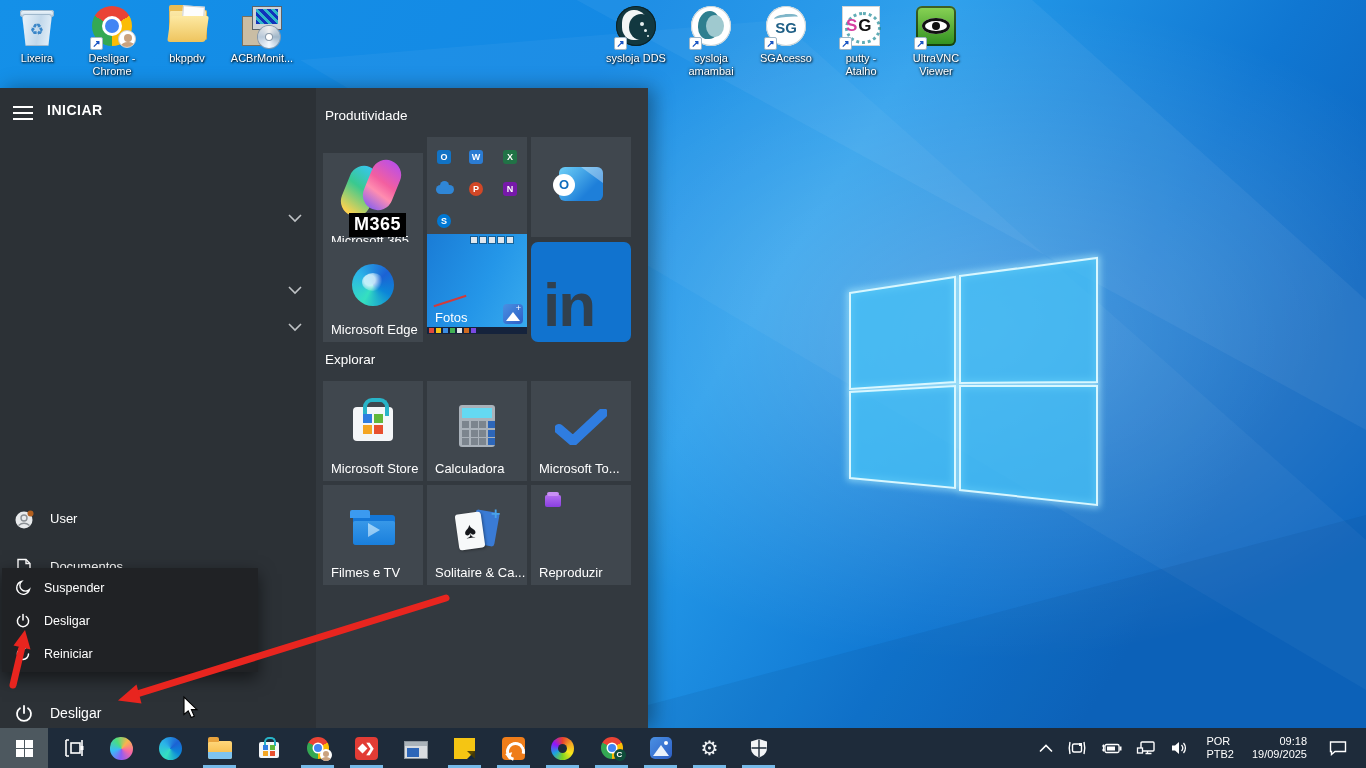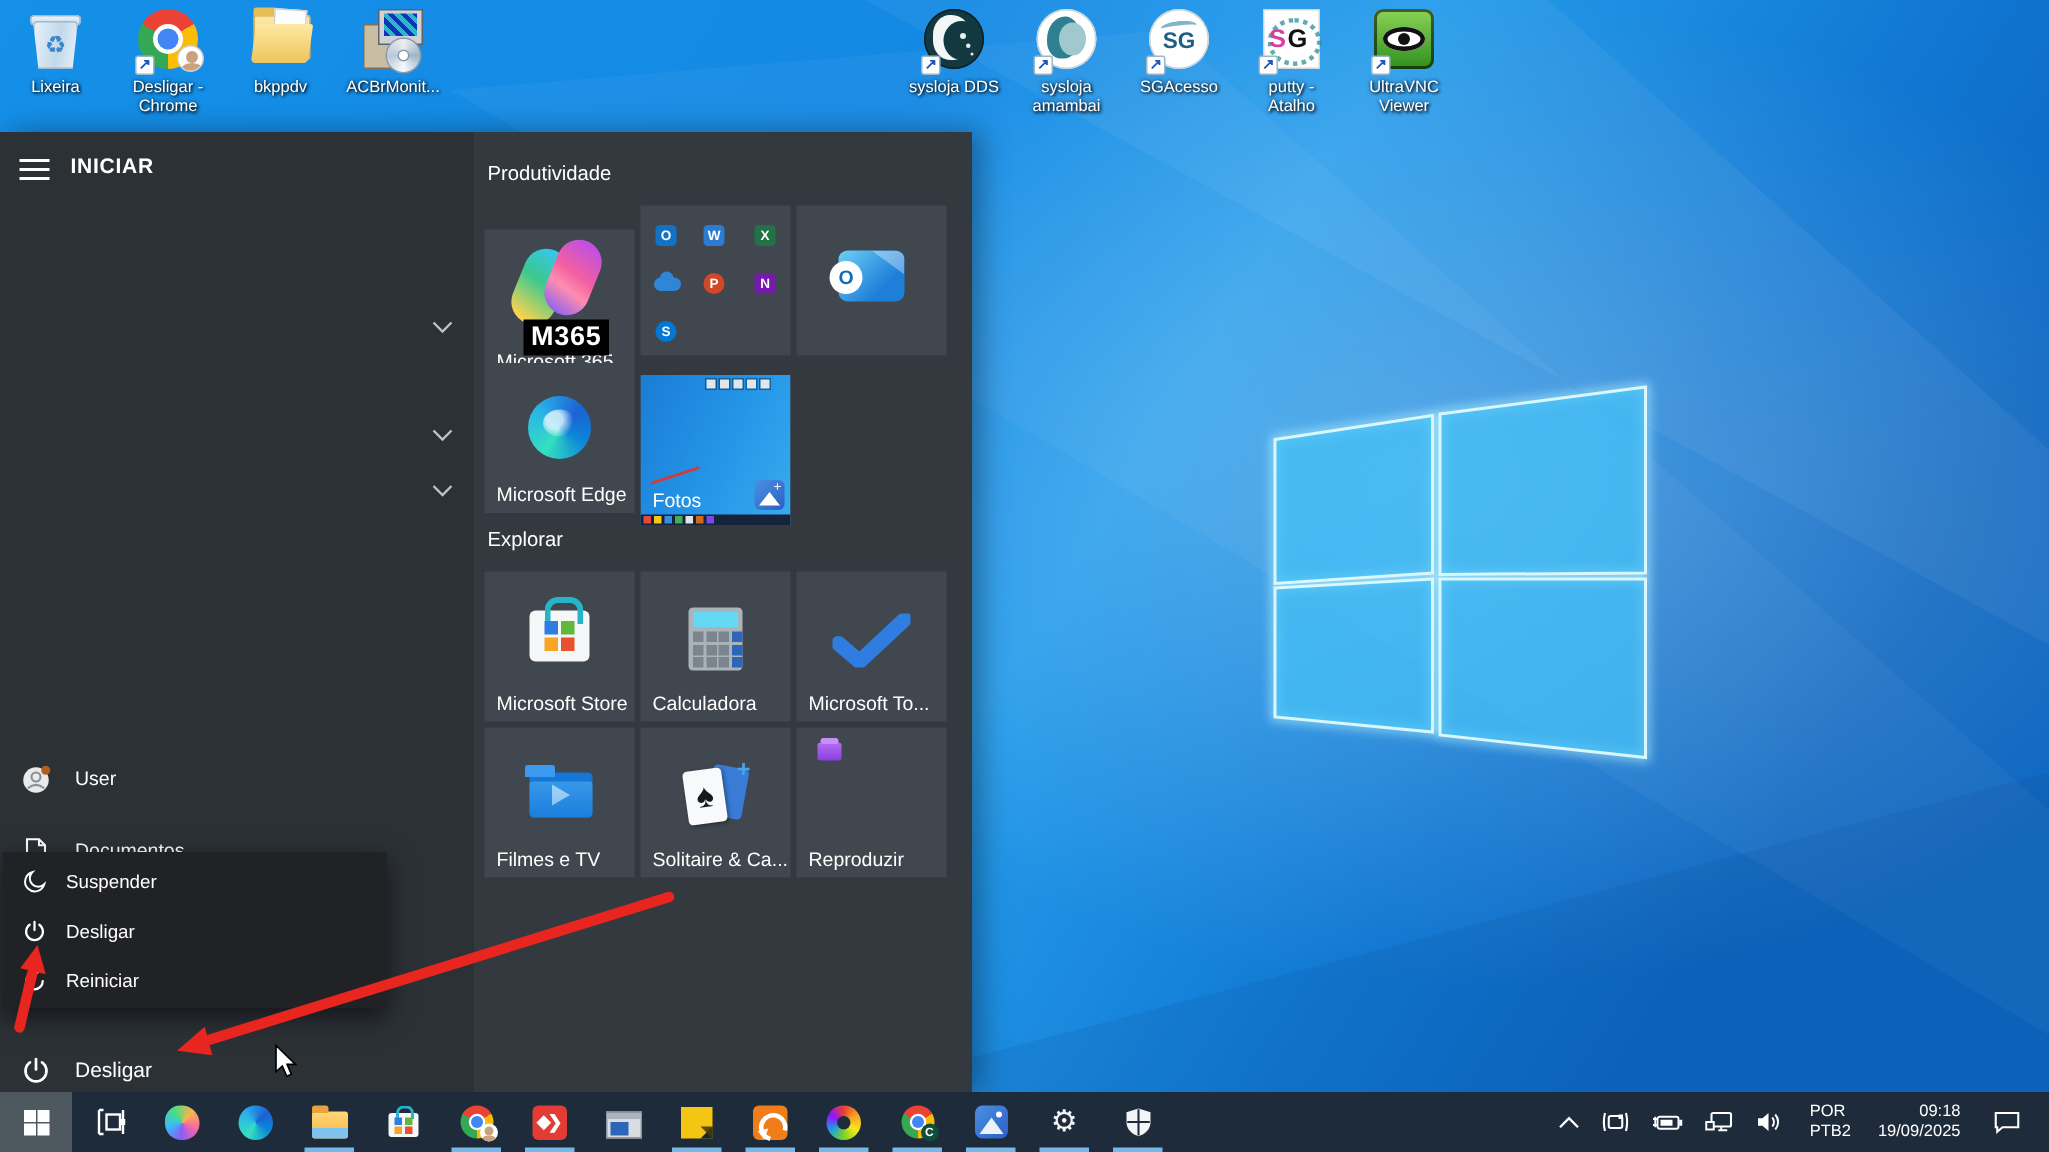--- a/index.html
+++ b/index.html
@@ -409,21 +409,21 @@
 
   <div class="tile" style="left:531px;top:49px">
     <div class="outlook-new"></div>
   </div>
 
   <div class="tile" style="left:323px;top:154px">
     <div class="edge-ball"></div>
     <span class="tile-label">Microsoft Edge</span>
   </div>
 
-  <div class="tile" style="left:427px;top:162px">
+  <div class="tile" style="left:427px;top:146px">
     <div class="fotos-shot">
       <div class="fotos-icons">
           <i></i>
           <i></i>
           <i></i>
           <i></i>
           <i></i>
         </div>
       <div class="fotos-line"></div>
       <div class="fotos-bar">
@@ -433,20 +433,23 @@
           <i style="background:#42b154"></i>
           <i style="background:#e2e5e8"></i>
           <i style="background:#d06a1f"></i>
           <i style="background:#7a4ae2"></i>
         </div>
       <div class="fotos-logo"></div>
     </div>
     <span class="tile-label" style="bottom:9px">Fotos</span>
   </div>
 
+  <div class="tile" style="left:531px;top:154px;background:#1173cf;border-radius:7px">
+    <span class="li-in">in</span>
+  </div>
 
   <div class="grp-title" style="top:264px">Explorar</div>
 
   <div class="tile" style="left:323px;top:293px">
     <div class="store-bag">
         <div class="store-grid">
           <i></i>
           <i></i>
           <i></i>
           <i></i>

